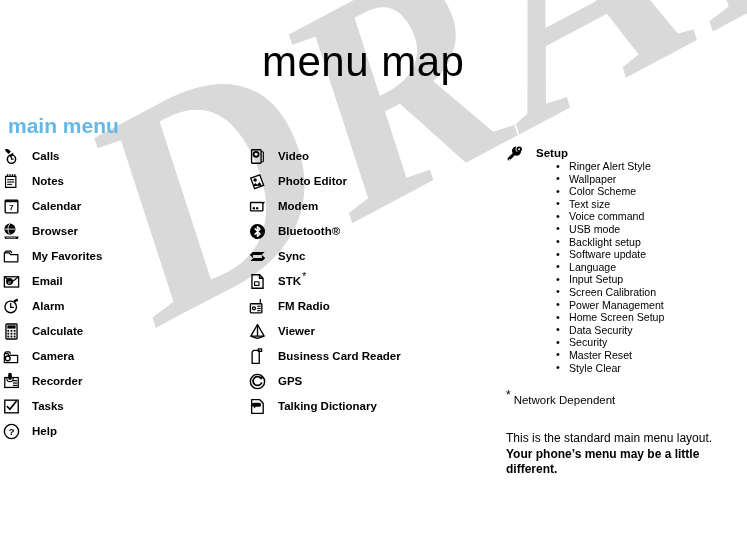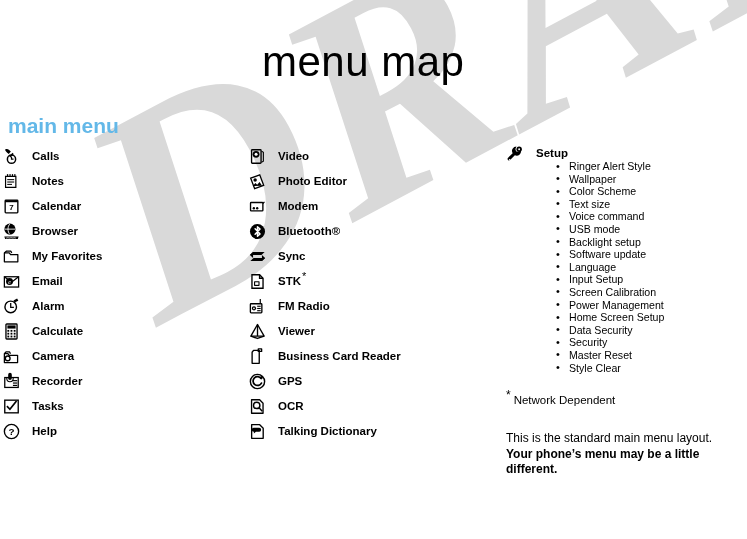--- a/index.html
+++ b/index.html
@@ -530,34 +530,20 @@
             </g>
             <g fill="none" stroke="#000" stroke-width="2.2" stroke-linecap="round">
               <path d="M16.6 8.2A5.6 5.6 0 1 0 17 14"></path>
             </g>
             <g fill="#000">
               <path d="M16.4 4.4l3.4 3.6-4.8.6z"></path>
             </g>
           </svg>
         </span>
         <span class="menu-label">GPS</span>
-      </div>
-      <div class="menu-row">
-        <span class="menu-icon">
-          <svg viewBox="0 0 24 24" xmlns="http://www.w3.org/2000/svg">
-            <g fill="none" stroke="#000" stroke-width="1.7" stroke-linejoin="round">
-              <path d="M4.5 3.5h10.2l4.3 4.3v12.7H4.5z"></path>
-            </g>
-            <g fill="none" stroke="#000" stroke-width="1.8">
-              <circle cx="11" cy="10.6" r="4"></circle>
-              <path d="M14 13.6l4 4.4"></path>
-            </g>
-          </svg>
-        </span>
-        <span class="menu-label">OCR</span>
       </div>
       <div class="menu-row">
         <span class="menu-icon">
           <svg viewBox="0 0 24 24" xmlns="http://www.w3.org/2000/svg">
             <g fill="none" stroke="#000" stroke-width="1.7" stroke-linejoin="round">
               <path d="M4.6 3.4h10.2l4.4 4.4v12.8H4.6z"></path>
             </g>
             <g fill="#000">
               <path d="M7.6 7.4h6.6a2.4 2.4 0 0 1 0 4.8H10l-2.6 2.4v-2.4h-.2a2.4 2.4 0 0 1 0-4.8z"></path>
             </g>

